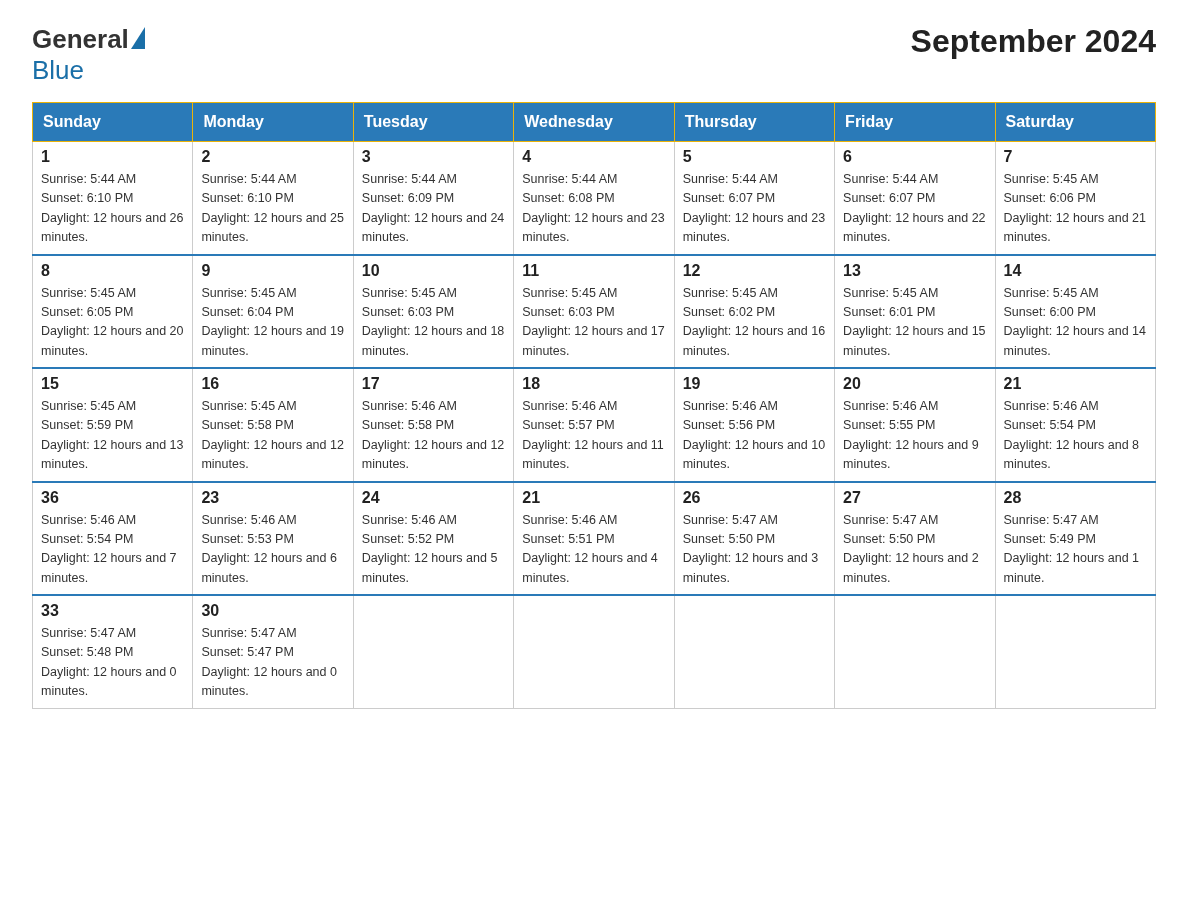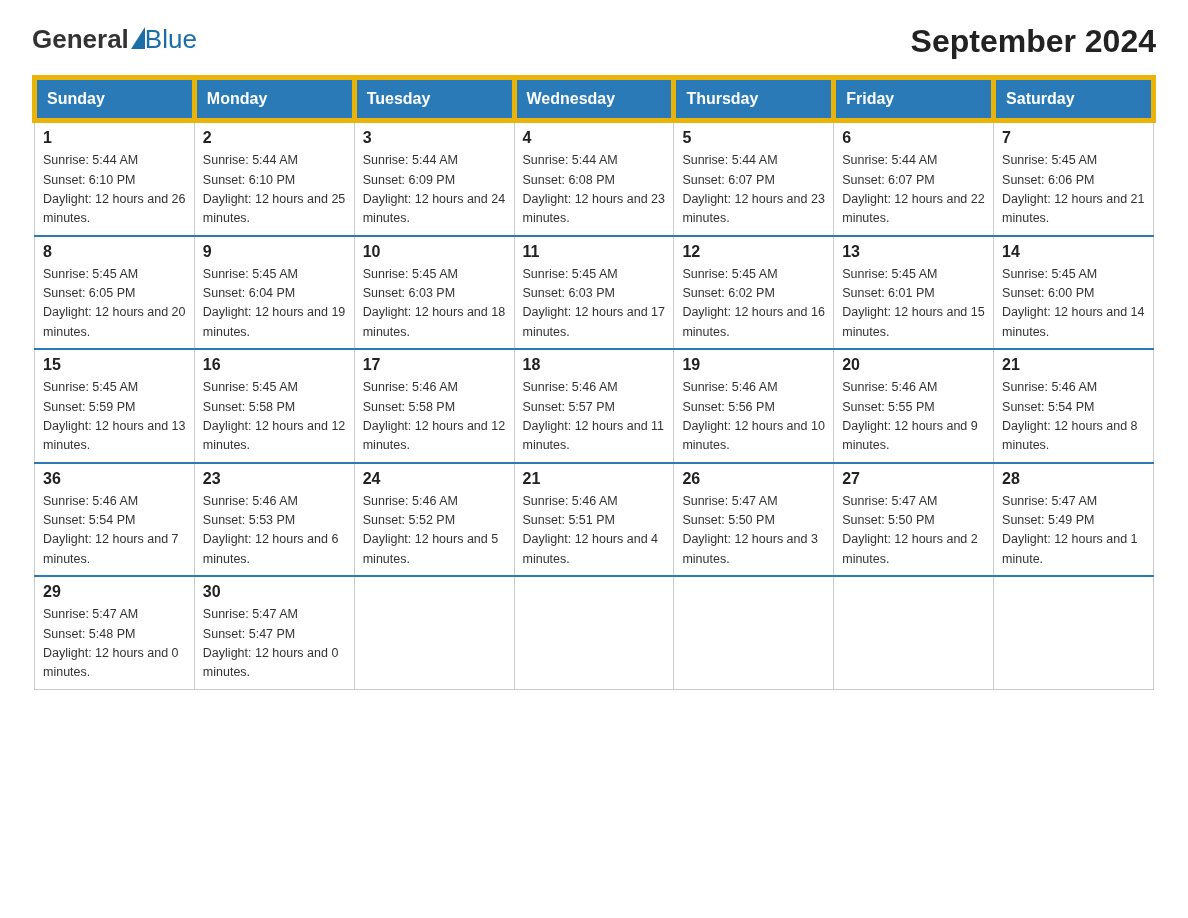--- a/index.html
+++ b/index.html
@@ -35,21 +35,21 @@
       width: 0;
       height: 0;
       border-left: 14px solid transparent;
       border-right: 0px solid transparent;
       border-bottom: 22px solid #1a6fa8;
       margin-left: 2px;
       margin-bottom: 4px;
     }
     .logo-block {
       display: flex;
-      flex-direction: row;
+      flex-direction: column;
     }
     .logo-top-line {
       display: flex;
       align-items: center;
     }
     .title-block {
       text-align: right;
     }
     .title-block h1 {
       font-size: 32px;
@@ -68,21 +68,21 @@
       border-collapse: collapse;
       border: 1px solid #aaa;
     }
     .calendar th {
       background-color: #2a7ab8;
       color: #fff;
       font-size: 16px;
       font-weight: bold;
       padding: 10px 10px;
       text-align: left;
-      border: 5px solid #eab308;
+      border: 1px solid #eab308;
     }
     .calendar td {
       vertical-align: top;
       border: 1px solid #ccc;
       padding: 6px 8px;
       width: 14.28%;
       min-height: 100px;
       font-size: 13px;
       color: #222;
     }
@@ -251,21 +251,21 @@
           <span class="day-number">27</span>
           <div class="day-info">Sunrise: 5:47 AM<br>Sunset: 5:50 PM<br>Daylight: 12 hours and 2 minutes.</div>
         </td>
         <td>
           <span class="day-number">28</span>
           <div class="day-info">Sunrise: 5:47 AM<br>Sunset: 5:49 PM<br>Daylight: 12 hours and 1 minute.</div>
         </td>
       </tr>
       <tr class="row-divider">
         <td>
-          <span class="day-number">29</span>
+          <span class="day-number">33</span>
           <div class="day-info">Sunrise: 5:47 AM<br>Sunset: 5:48 PM<br>Daylight: 12 hours and 0 minutes.</div>
         </td>
         <td>
           <span class="day-number">30</span>
           <div class="day-info">Sunrise: 5:47 AM<br>Sunset: 5:47 PM<br>Daylight: 12 hours and 0 minutes.</div>
         </td>
         <td class="empty-cell"></td>
         <td class="empty-cell"></td>
         <td class="empty-cell"></td>
         <td class="empty-cell"></td>

